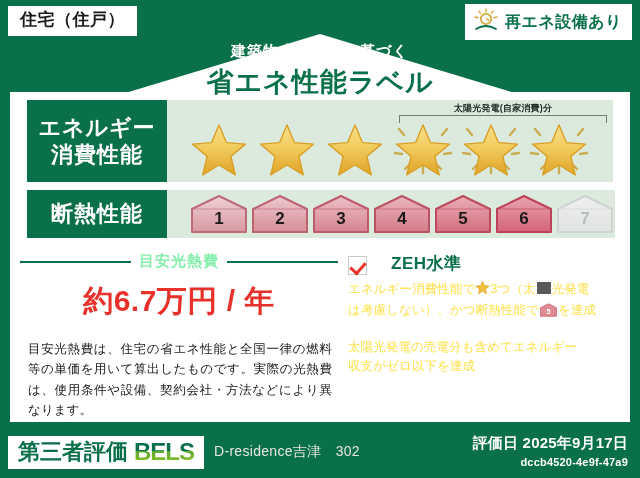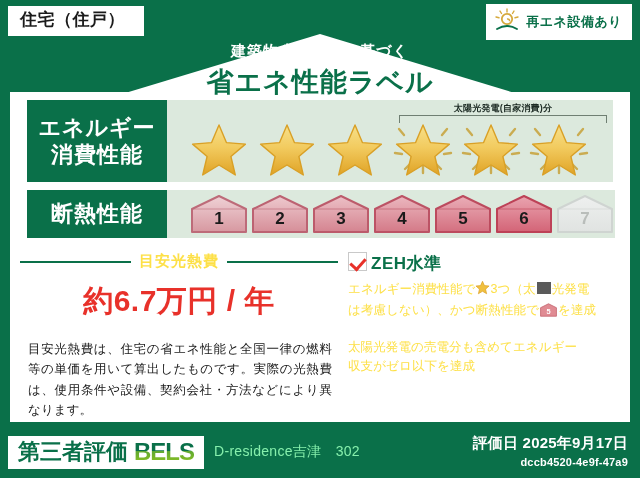--- a/index.html
+++ b/index.html
@@ -11,34 +11,34 @@
   #label {
     position: relative;
     width: 640px; height: 478px;
     background: #0a7049;
   }
 
   
   .top-chip {
     position: absolute; top: 6px; left: 8px;
     background: #ffffff;
-    padding: 5px 19px 6px 12px;
+    padding: 5px 12px 6px 12px;
     font-size: 17px; font-weight: bold; color: #1a1a1a;
     letter-spacing: .5px;
     line-height: 1.1;
   }
   .renew-chip {
     position: absolute; top: 4px; right: 8px;
     background: #ffffff;
     padding: 4px 10px 5px 8px;
     display: flex; align-items: center; gap: 6px;
     line-height: 1;
   }
   .renew-chip .rtext {
-    font-size: 13px; font-weight: bold; color: #0a7049;
+    font-size: 16px; font-weight: bold; color: #0a7049;
     letter-spacing: .5px;
   }
 
   
   .roof {
     position: absolute; top: 14px; left: 0; width: 640px; height: 84px;
     overflow: hidden;
   }
   .roof::after {
     content: ""; position: absolute; left: -10px; top: 20px;
@@ -98,34 +98,34 @@
   }
   .house-num.off { color: #b9bdba; }
 
   
   .lower { position: absolute; top: 252px; left: 20px; width: 600px; display: flex; z-index: 6; }
   .col-left  { width: 318px; position: relative; }
   .col-right { width: 282px; position: relative; padding-left: 10px; }
 
   .cost-head {
     display: flex; align-items: center; justify-content: center; gap: 8px;
-    color: #fde047; font-size: 15px; font-weight: bold; letter-spacing: 1px;
+    color: #86efac; font-size: 15px; font-weight: bold; letter-spacing: 1px;
   }
   .cost-head .hr { height: 2px; background: #0a7049; flex: 1; }
   .cost-value {
     text-align: center; margin-top: 10px;
     font-size: 30px; font-weight: bold; color: #e8312a; letter-spacing: .5px;
   }
   .cost-note {
     margin-top: 17px; font-size: 12.5px; color: #1a1a1a; line-height: 1.62;
     letter-spacing: .1px; padding: 0 6px 0 8px; text-align: justify;
   }
 
   .zeh-block { margin-bottom: 14px; }
-  .zeh-head { display: flex; align-items: flex-start; gap: 4px; }
+  .zeh-head { display: flex; align-items: flex-end; gap: 24px; }
   .checkbox {
     width: 19px; height: 19px; border: 1.5px solid #c9c9c9; background: #fff;
     position: relative; flex: none;
   }
   .checkbox::after {
     content: ""; position: absolute; left: 4px; top: 2px;
     width: 7px; height: 12px;
     border: solid #e8312a; border-width: 0 3px 3px 0;
     transform: rotate(42deg);
   }
@@ -154,21 +154,21 @@
   }
   .bels-jp {
     font-size: 22px; font-weight: bold; color: #0a7049; letter-spacing: 0px;
   }
   .bels-en {
     font-size: 24px; font-weight: bold; letter-spacing: -1px;
     background: linear-gradient(180deg,#0a7049 0%, #0a7049 45%, #5ea833 46%, #8fc320 100%);
     -webkit-background-clip: text; background-clip: text; color: transparent;
   }
   .prop-name {
-    margin-left: 10px; color: #86efac; font-size: 14px; letter-spacing: .3px;
+    margin-left: 10px; color: #e5e5e5; font-size: 14px; letter-spacing: .3px;
   }
   .eval {
     position: absolute; right: 12px; top: 8px; text-align: right; color: #ffffff;
   }
   .eval-date { font-size: 15px; font-weight: bold; letter-spacing: .2px; }
   .eval-id { font-size: 11px; margin-top: 3px; letter-spacing: .2px; font-weight: bold; }
 </style>
 </head>
 <body>
 

